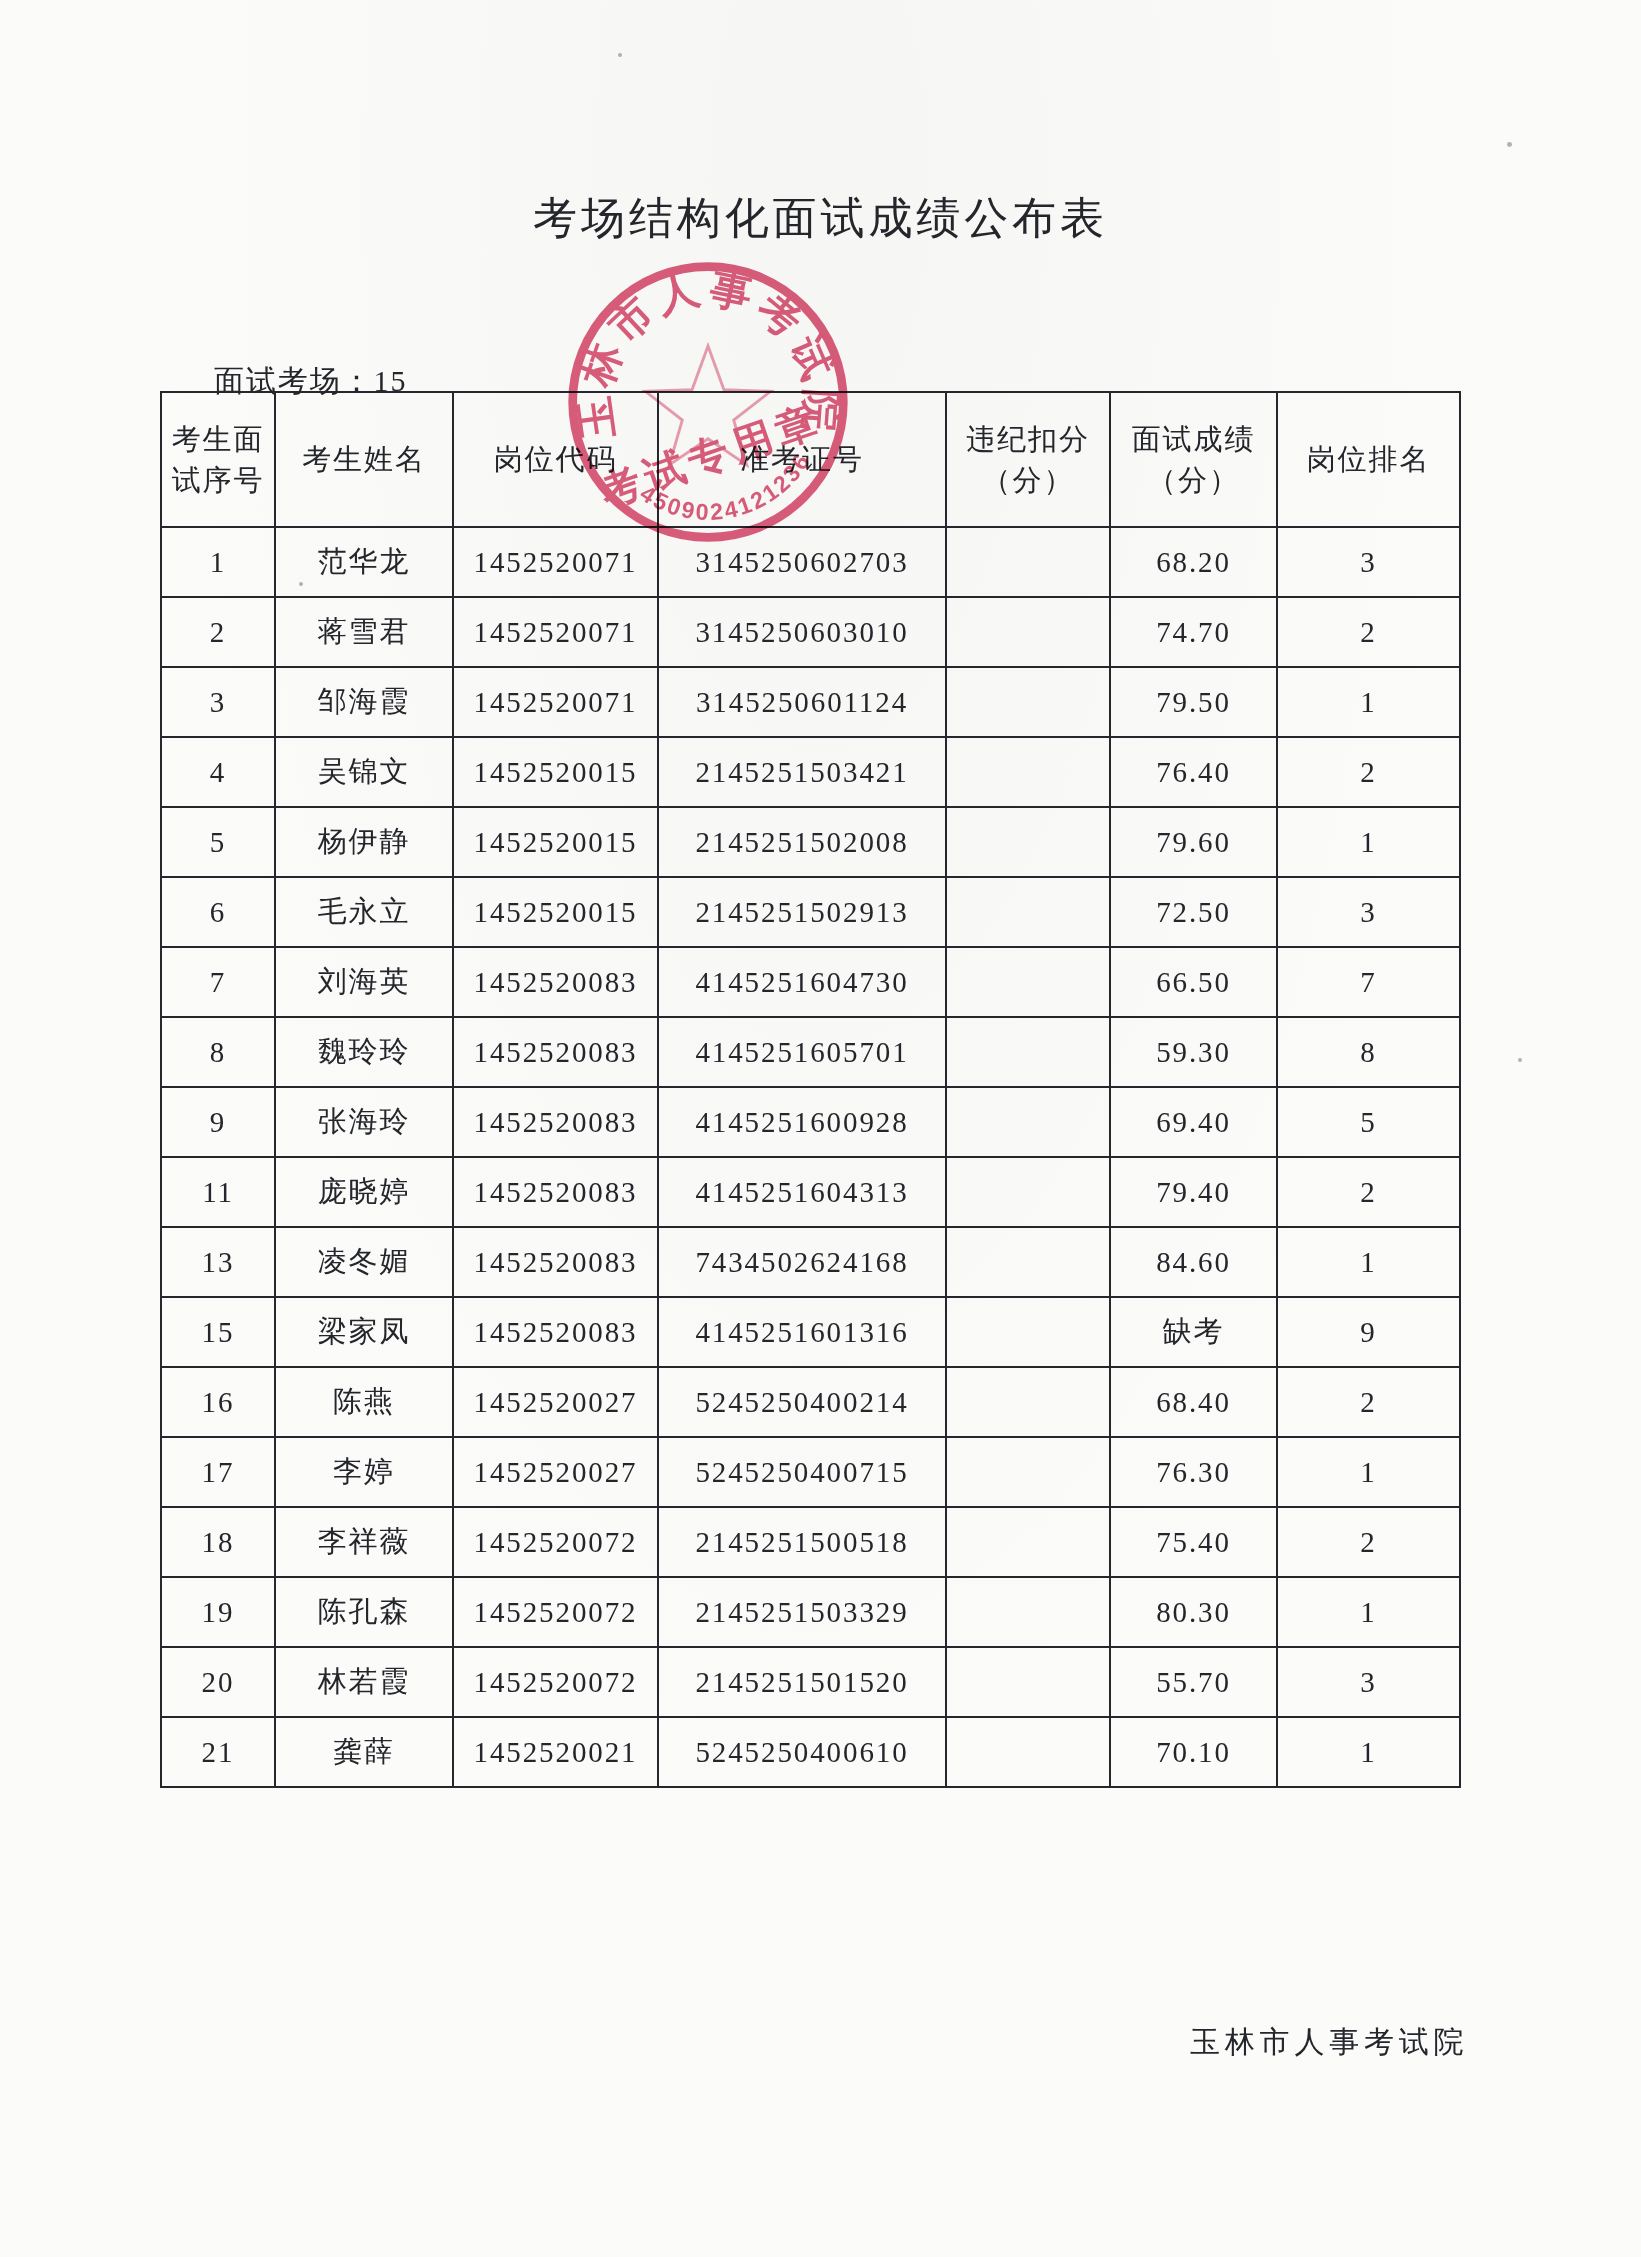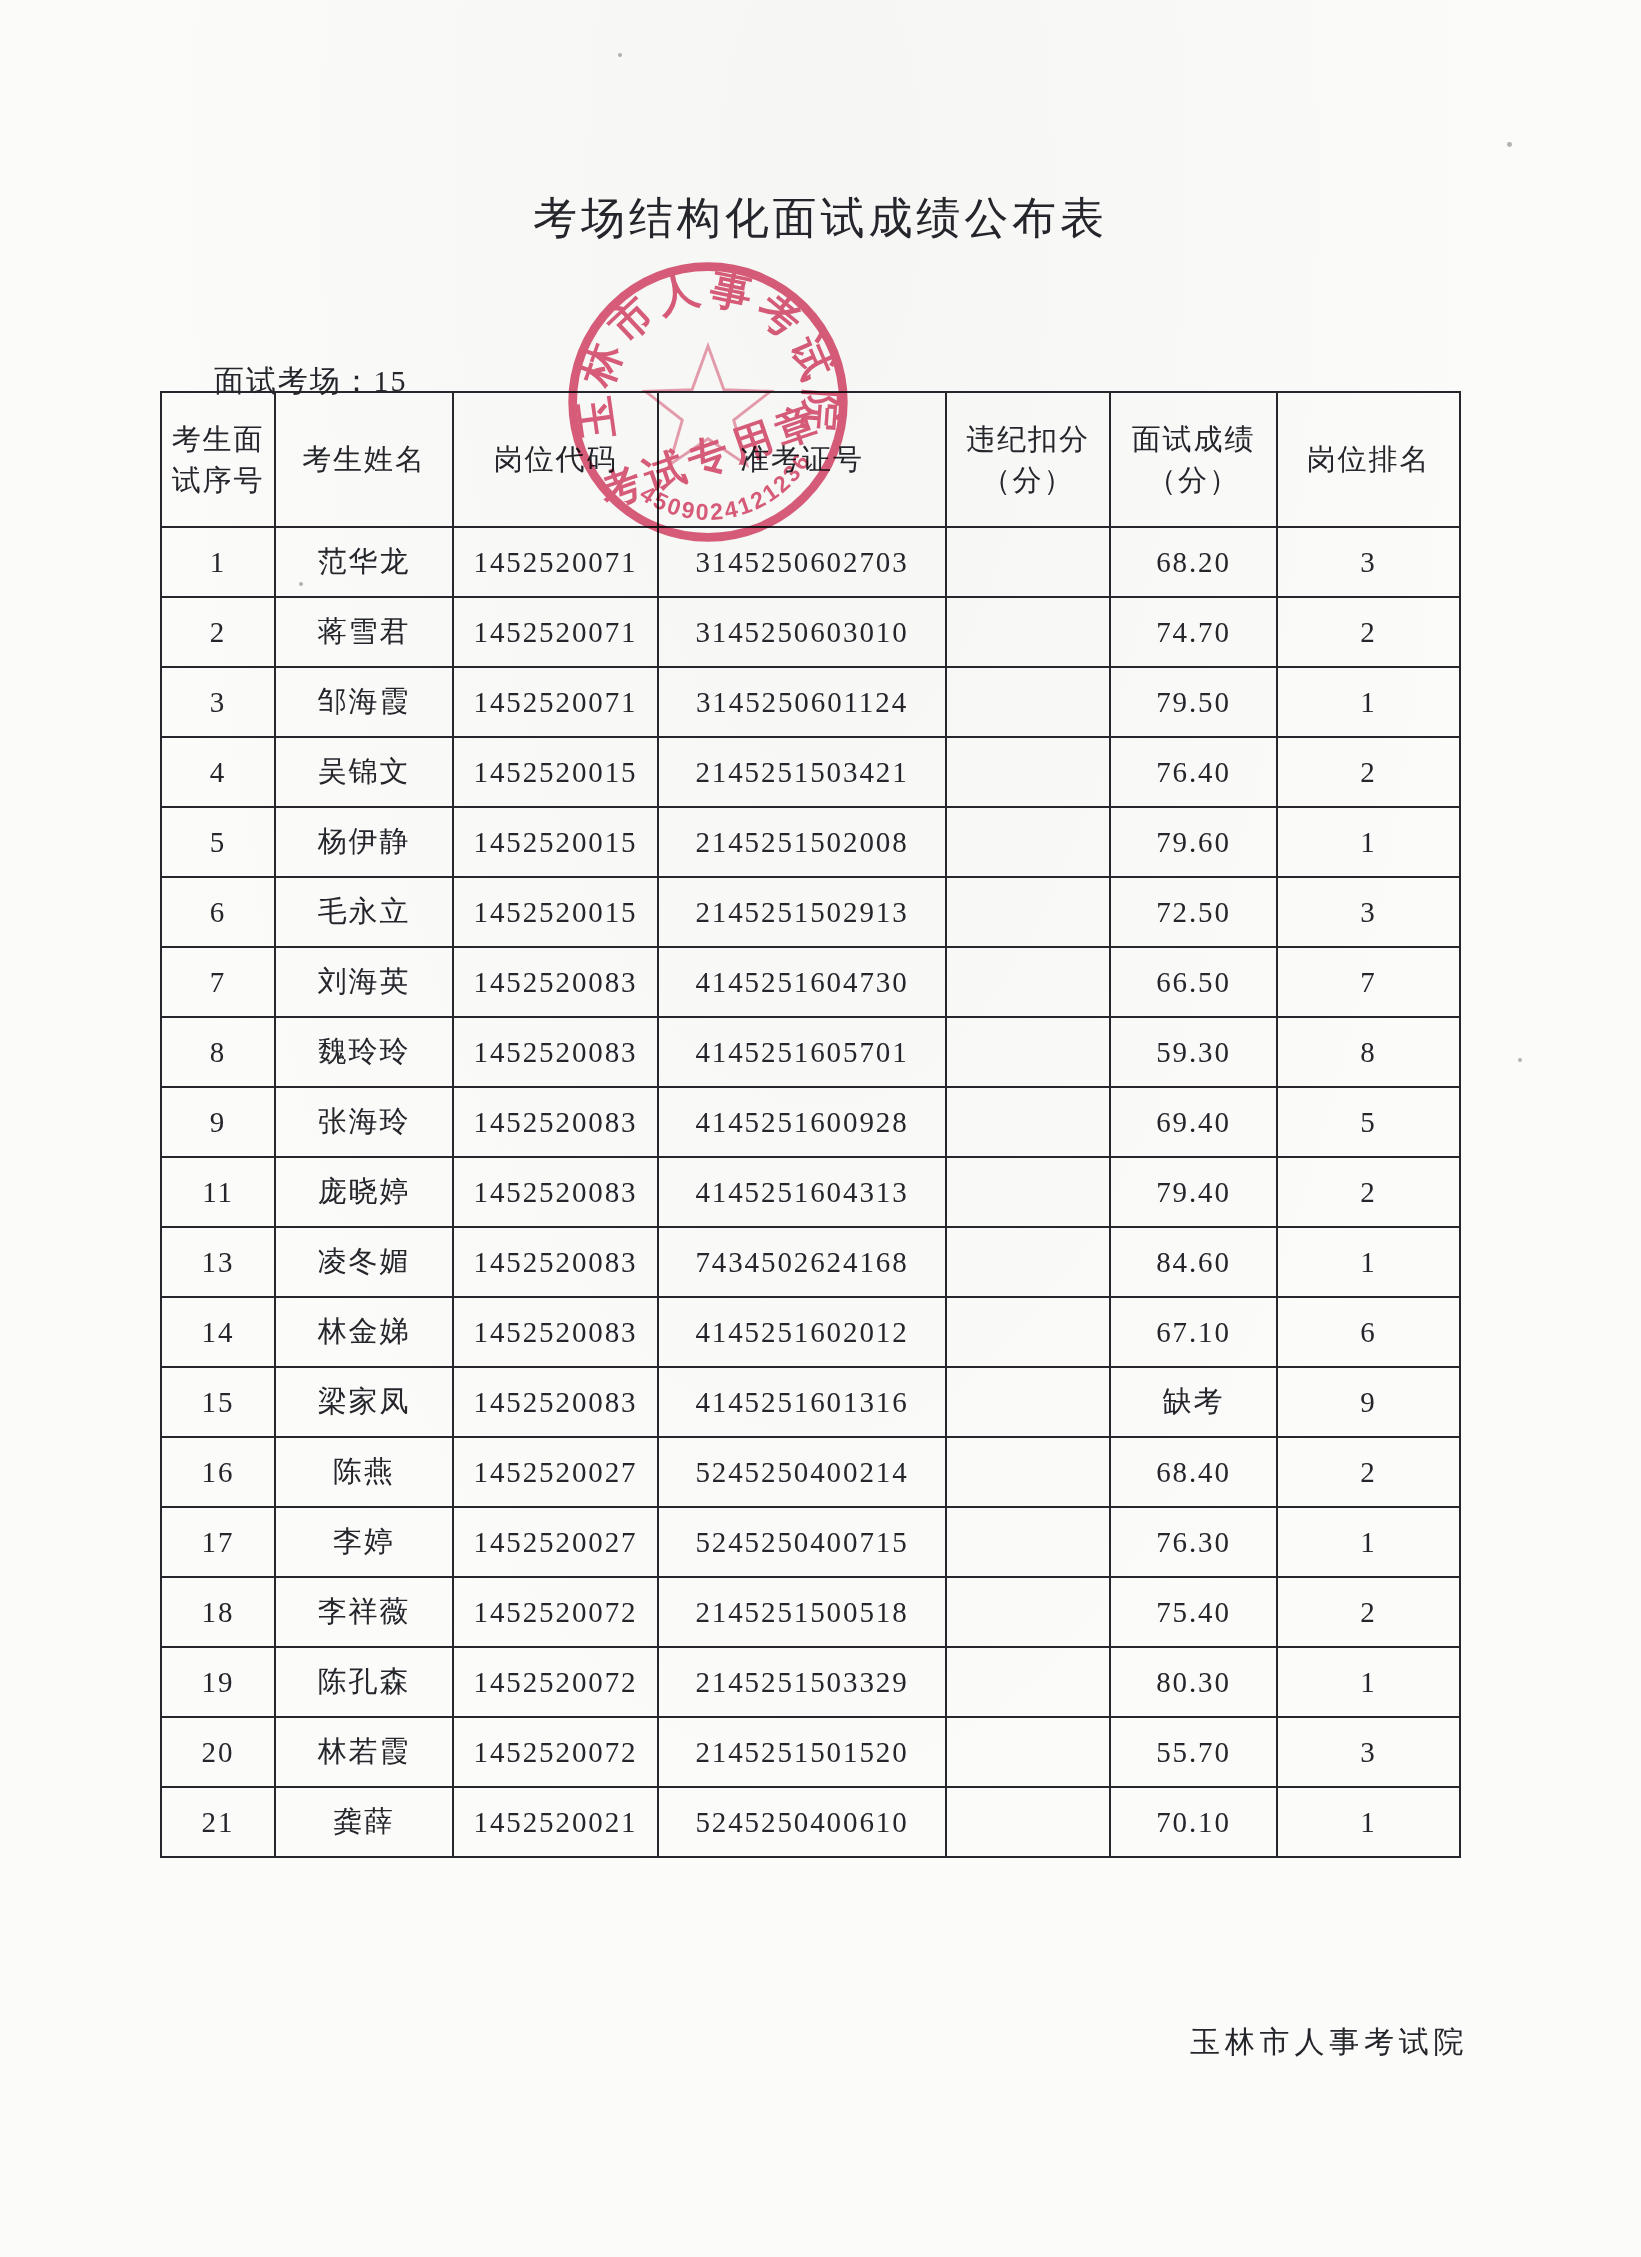--- a/index.html
+++ b/index.html
@@ -200,29 +200,20 @@
         <tr>
           <td>13</td>
           <td>凌冬媚</td>
           <td>1452520083</td>
           <td>7434502624168</td>
           <td></td>
           <td>84.60</td>
           <td>1</td>
         </tr>
         <tr>
-          <td>14</td>
-          <td>林金娣</td>
-          <td>1452520083</td>
-          <td>4145251602012</td>
-          <td></td>
-          <td>67.10</td>
-          <td>6</td>
-        </tr>
-        <tr>
           <td>15</td>
           <td>梁家凤</td>
           <td>1452520083</td>
           <td>4145251601316</td>
           <td></td>
           <td>缺考</td>
           <td>9</td>
         </tr>
         <tr>
           <td>16</td>

